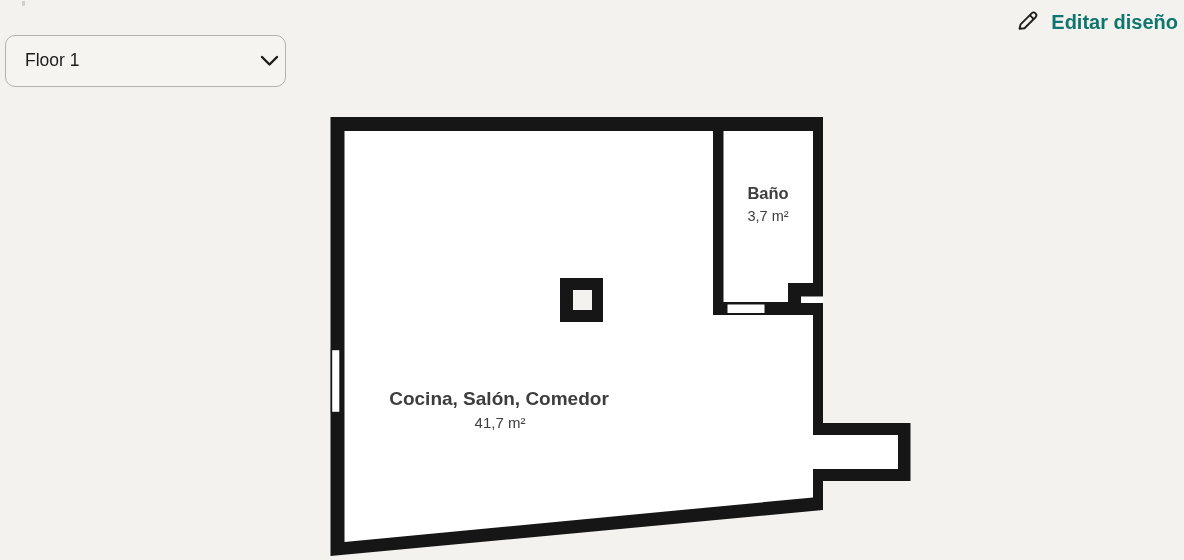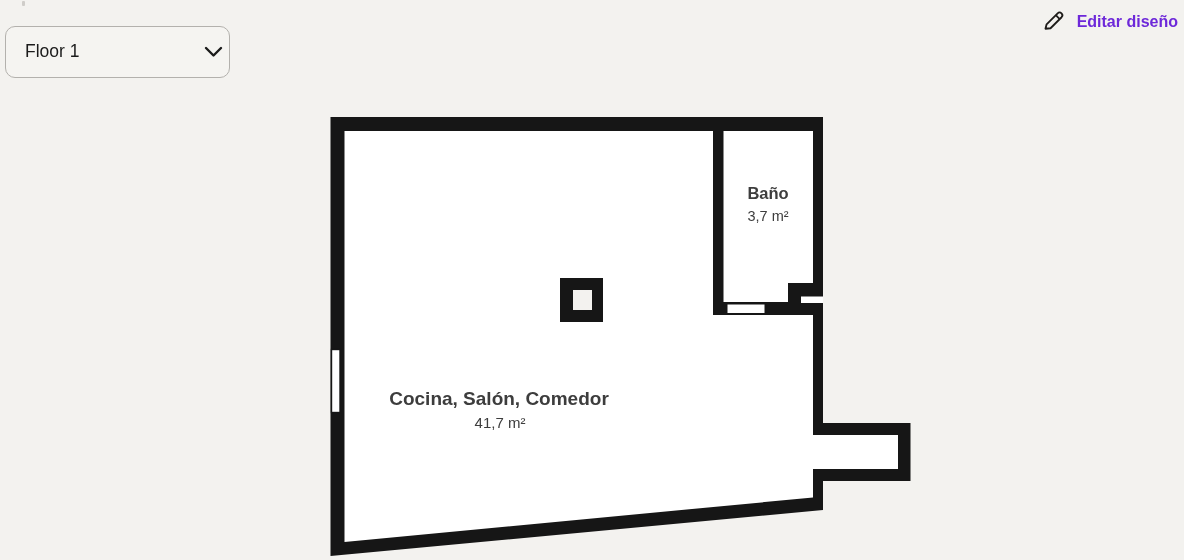--- a/index.html
+++ b/index.html
@@ -23,22 +23,22 @@
     left: 22px;
     top: 1px;
     width: 3px;
     height: 5px;
     background: #cfcdc9;
     border-radius: 1px;
   }
   .floor-select {
     position: absolute;
     left: 5px;
-    top: 26px;
-    width: 225px;
+    top: 35px;
+    width: 281px;
     height: 52px;
     box-sizing: border-box;
     border: 1px solid #b3b1ad;
     border-radius: 10px;
     background: #f5f4f1;
     display: flex;
     align-items: center;
     padding: 0 6px 0 19px;
     cursor: pointer;
   }
@@ -55,23 +55,23 @@
     position: absolute;
     top: 8px;
     right: 6px;
     height: 28px;
     display: flex;
     align-items: center;
     gap: 12px;
     cursor: pointer;
   }
   .edit-btn .label {
-    font-size: 16px;
+    font-size: 20px;
     font-weight: 700;
-    color: #6d28d9;
+    color: #0f766e;
     line-height: 1;
   }
   .plan-svg {
     position: absolute;
     left: 0;
     top: 0;
     width: 1184px;
     height: 560px;
   }
   .plan-svg text {

